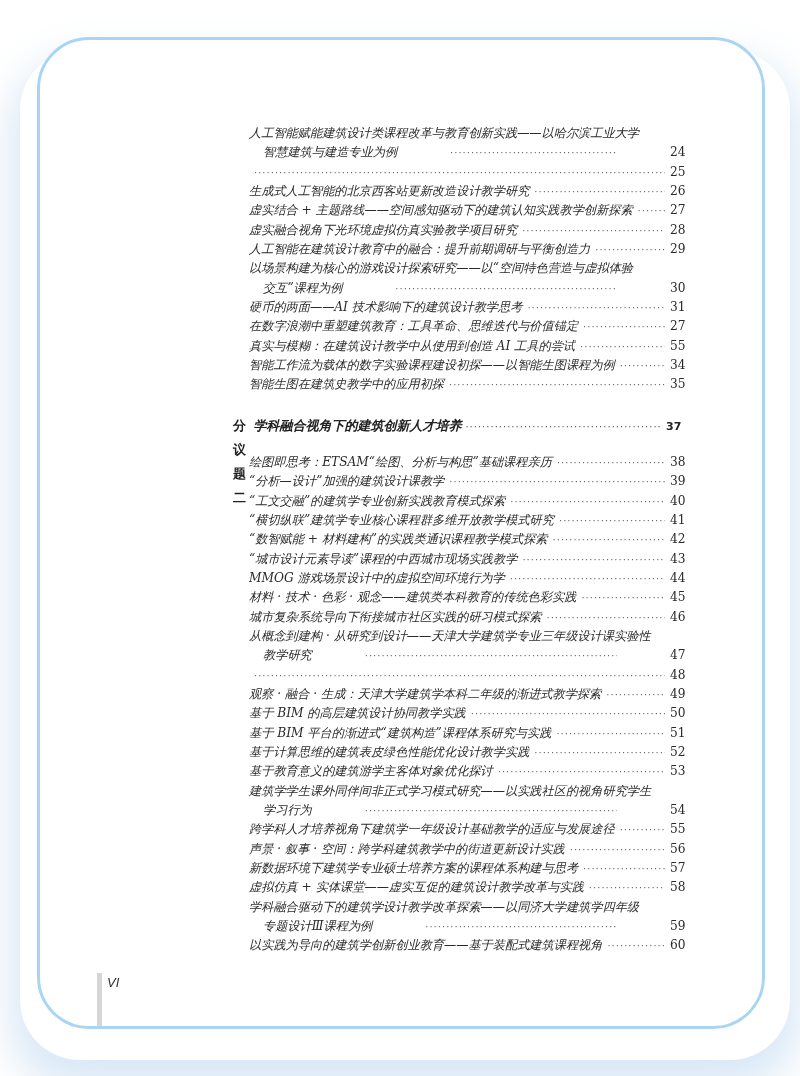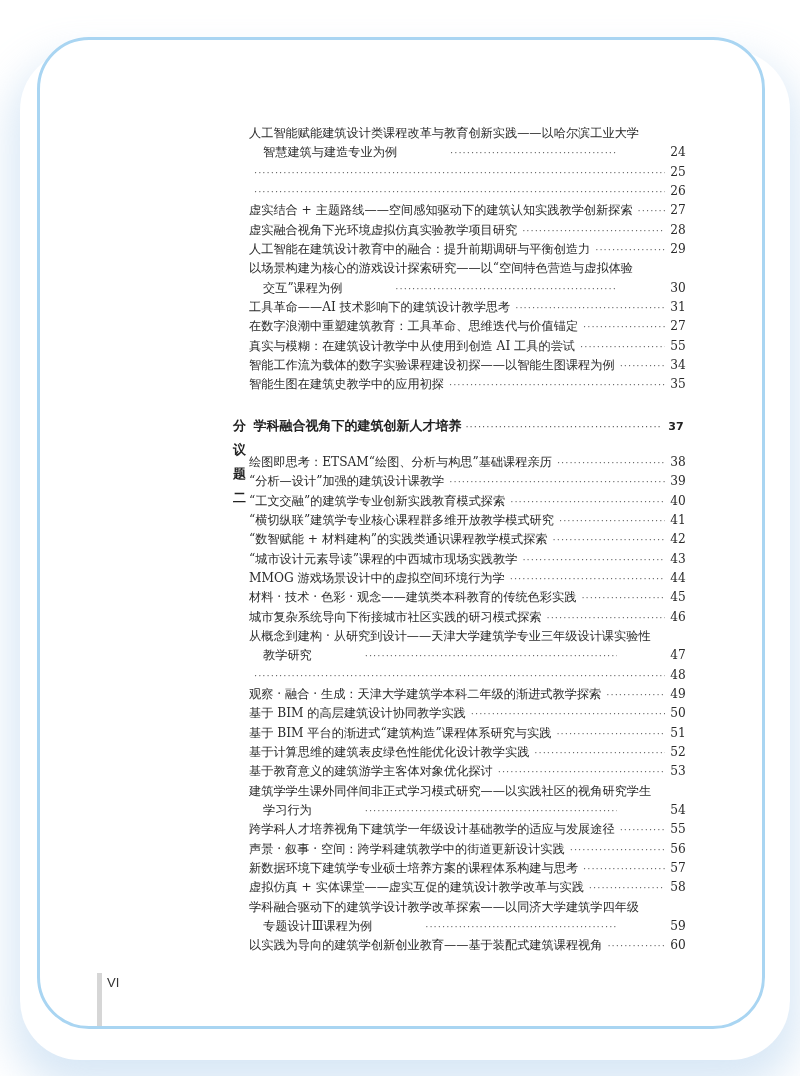--- a/index.html
+++ b/index.html
@@ -20,46 +20,46 @@
     border: 3px solid #a9d5f2; border-radius: 52px; background: #ffffff;
     box-sizing: content-box;
   }
   .toc { position: absolute; left: 249px; top: 124px; width: 437px; }
   .row {
     display: flex; align-items: baseline;
     font-size: 12.2px; line-height: 19.35px; height: 19.35px;
     white-space: nowrap;
   }
   .row.indent { padding-left: 14px; gap: 48px; }
-  .title { flex: 0 0 auto; }
+  .title { flex: 0 0 auto; font-style: italic; }
   .leader {
     flex: 1 1 auto; overflow: hidden; margin: 0 5px;
     color: #555; letter-spacing: 1px; font-size: 10px;
   }
   .leader::before {
     content: "························································································································";
   }
-  .num { flex: 0 0 auto; width: 16px; text-align: center; }
+  .num { flex: 0 0 auto; width: 16px; text-align: left; }
   .section-head {
     display: flex; align-items: baseline; margin-left: -16px; width: 453px;
     font-family: "DejaVu Sans", "Liberation Sans", sans-serif;
     font-weight: bold; font-size: 13px; height: 24px; line-height: 24px;
     margin-top: 19px; margin-bottom: 15px; color: #222;
   }
   .section-head .label { }
   .section-head .leader { font-weight: normal; margin: 0 4px; }
   .section-head .num { width: 20px; font-size: 11px; }
   .footer-bar {
     position: absolute; left: 97px; top: 973px; width: 5px; height: 53px;
     background: #d6d6d6;
   }
   .footer-num {
     position: absolute; left: 107px; top: 975px;
     font-family: "Liberation Sans", "DejaVu Sans", sans-serif;
-    font-size: 13px; color: #333;
+    font-size: 13px; color: #333; font-style: italic;
   }
 </style>
 </head>
 <body>
 
 <div class="glow"></div>
 <div class="page"></div>
 
 <div class="toc">
   <div id="part1">
@@ -74,20 +74,21 @@
         </div>
       </div>
       <div>
         <div class="row">
           <span class="leader"></span>
           <span class="num">25</span>
         </div>
       </div>
       <div>
         <div class="row">
+          <span class="title">生成式人工智能的北京西客站更新改造设计教学研究</span>
           <span class="leader"></span>
           <span class="num">26</span>
         </div>
       </div>
       <div>
         <div class="row">
           <span class="title">虚实结合 + 主题路线——空间感知驱动下的建筑认知实践教学创新探索</span>
           <span class="leader"></span>
           <span class="num">27</span>
         </div>
@@ -111,21 +112,21 @@
           <span class="title">以场景构建为核心的游戏设计探索研究——以“空间特色营造与虚拟体验</span>
         </div>
         <div class="row indent">
           <span class="title">交互”课程为例</span>
           <span class="leader"></span>
           <span class="num">30</span>
         </div>
       </div>
       <div>
         <div class="row">
-          <span class="title">工具革命——AI 技术影响下的建筑设计教学思考</span>
+          <span class="title">硬币的两面——AI 技术影响下的建筑设计教学思考</span>
           <span class="leader"></span>
           <span class="num">31</span>
         </div>
       </div>
       <div>
         <div class="row">
           <span class="title">在数字浪潮中重塑建筑教育：工具革命、思维迭代与价值锚定</span>
           <span class="leader"></span>
           <span class="num">27</span>
         </div>

